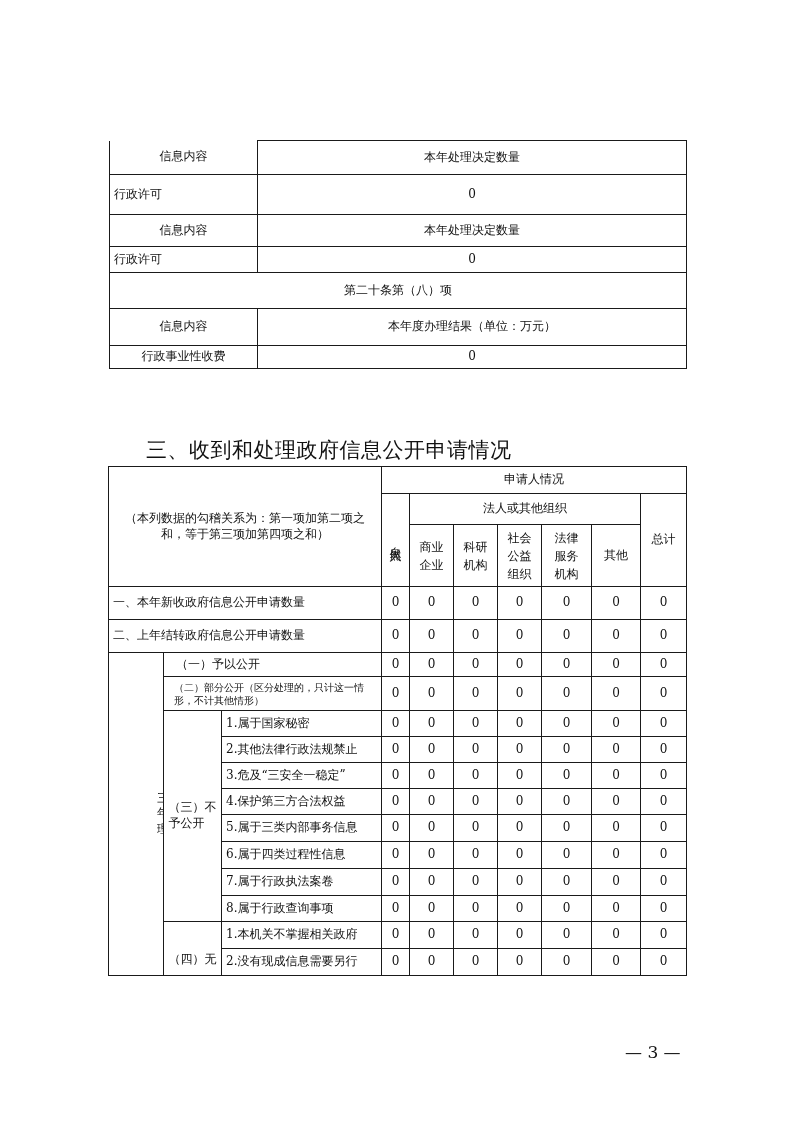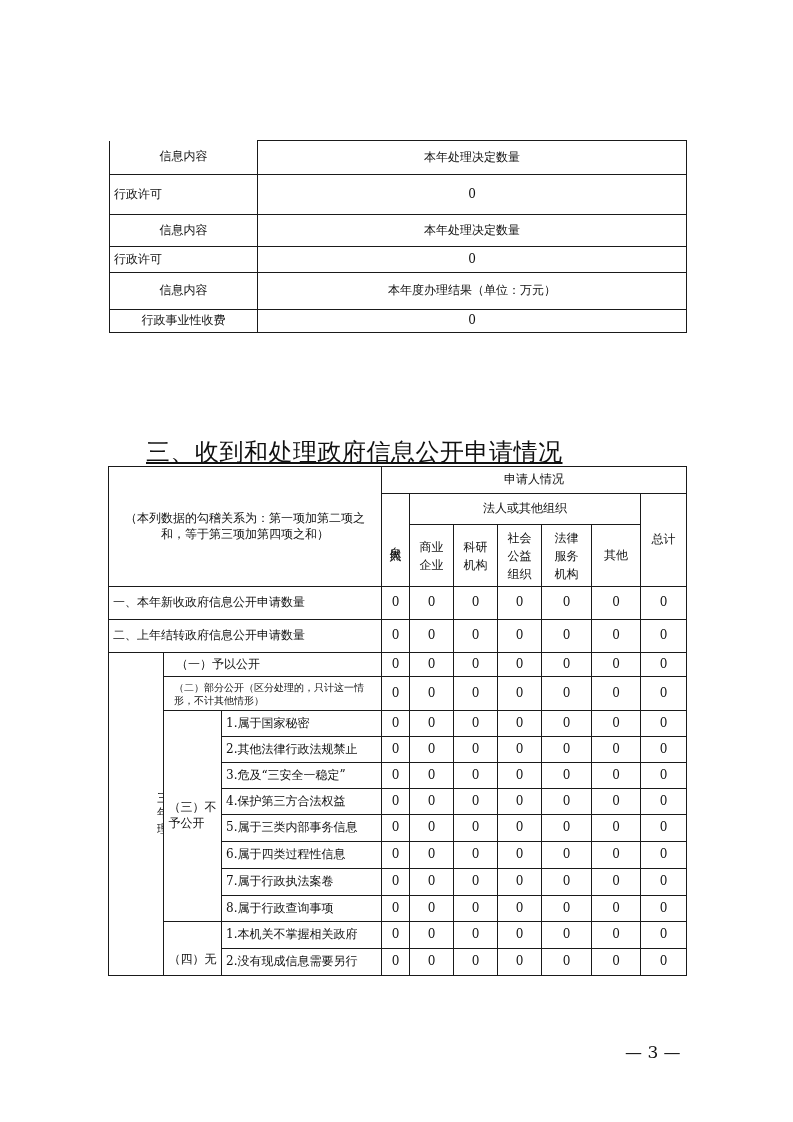--- a/index.html
+++ b/index.html
@@ -4,22 +4,22 @@
 <style>
   html, body { margin: 0; padding: 0; background: #ffffff; }
   body { width: 793px; height: 1122px; position: relative; overflow: hidden;
          font-family: "DejaVu Serif", "Liberation Serif", serif; color: #111; }
   table { border-collapse: collapse; position: absolute; table-layout: fixed; }
   td { border: 1.5px solid #1a1a1a; padding: 0; font-size: 12px; text-align: center;
        vertical-align: middle; line-height: 1.3; overflow: hidden; }
   .left { text-align: left; padding-left: 4px; }
   #t1 { left: 109px; top: 140px; width: 577px; }
   #t1 td.notop { border-top: none; }
-  #heading { position: absolute; left: 146px; top: 436px; font-size: 24px;
-             font-family: "DejaVu Sans", "Liberation Sans", sans-serif; letter-spacing: 0.5px; text-decoration: underline; }
+  #heading { position: absolute; left: 146px; top: 436px; font-size: 21px;
+             font-family: "DejaVu Sans", "Liberation Sans", sans-serif; letter-spacing: 0.5px; }
   #t2 { left: 108px; top: 466px; width: 578px; }
   #t2 td { font-size: 12px; }
   .v { line-height: 1.5; }
   #pagenum { position: absolute; left: 625px; top: 1042px; font-size: 17px; }
 </style>
 </head>
 <body>
 
 <table id="t1">
   <colgroup>
@@ -35,20 +35,23 @@
     <td class="left">行政许可</td>
     <td>0</td>
   </tr>
   <tr style="height:32px">
     <td>信息内容</td>
     <td>本年处理决定数量</td>
   </tr>
   <tr style="height:26px">
     <td class="left">行政许可</td>
     <td>0</td>
+  </tr>
+  <tr style="height:36px">
+    <td colspan="2">第二十条第（八）项</td>
   </tr>
   <tr style="height:37px">
     <td>信息内容</td>
     <td>本年度办理结果（单位：万元）</td>
   </tr>
   <tr style="height:23px">
     <td>行政事业性收费</td>
     <td>0</td>
   </tr>
 </tbody>

